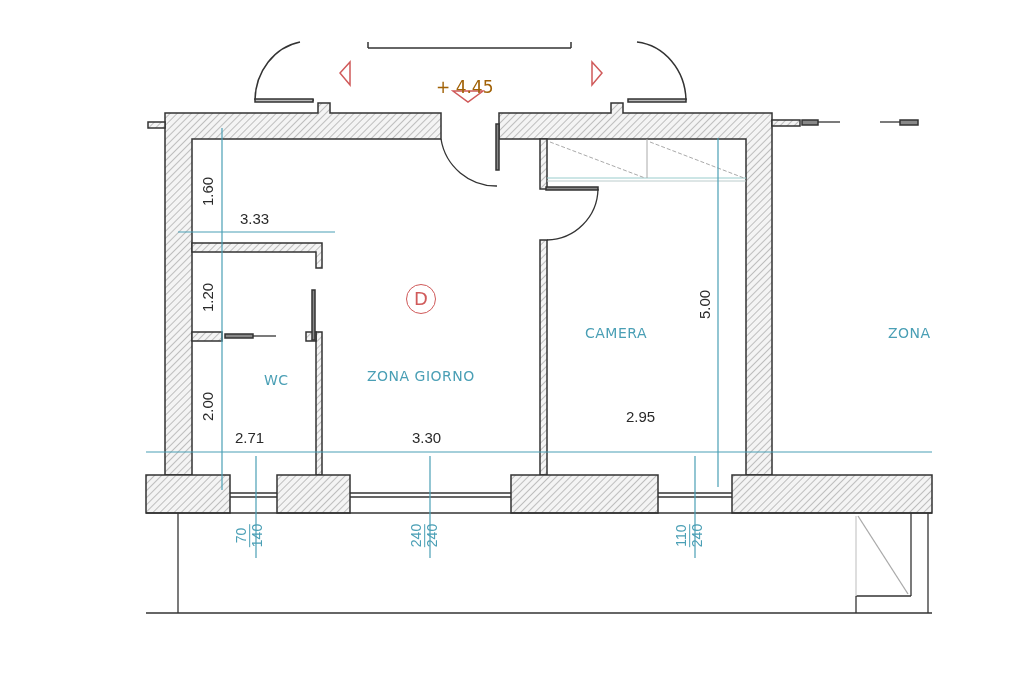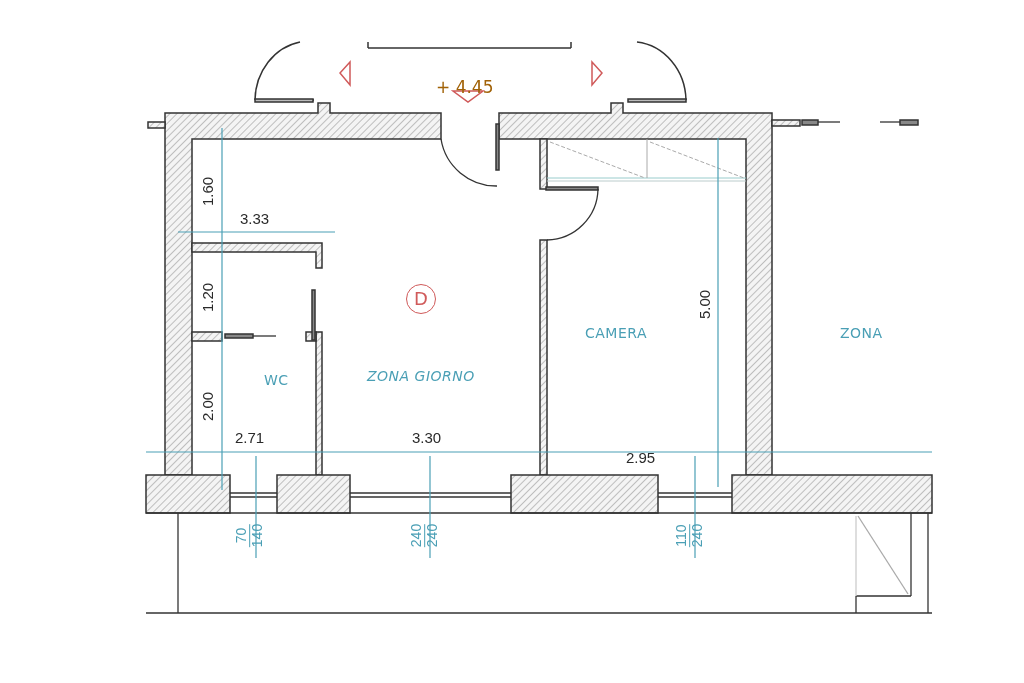--- a/index.html
+++ b/index.html
@@ -122,33 +122,33 @@
     <line x1="256" y1="456" x2="256" y2="558"></line>
     <line x1="430" y1="456" x2="430" y2="558"></line>
     <line x1="695" y1="456" x2="695" y2="558"></line>
   </g>
 </svg>
 
 <div class="lbl elev" style="left:436px;top:58px;">+ 4.45</div>
 <div class="marker" style="left:406px;top:284px;"><span>D</span></div>
 
 <div class="lbl room" style="left:264px;top:372px;">WC</div>
-<div class="lbl room" style="left:367px;top:368px;font-style:italic;">ZONA GIORNO</div>
+<div class="lbl room" style="left:367px;top:368px;">ZONA GIORNO</div>
 <div class="lbl room" style="left:585px;top:325px;">CAMERA</div>
-<div class="lbl room" style="left:840px;top:325px;width:44px;overflow:hidden;">ZONA</div>
+<div class="lbl room" style="left:888px;top:325px;width:44px;overflow:hidden;">ZONA</div>
 
 <div class="lbl dim vert" style="left:193px;top:183px;">1.60</div>
 <div class="lbl dim vert" style="left:193px;top:289px;">1.20</div>
 <div class="lbl dim vert" style="left:193px;top:398px;">2.00</div>
 <div class="lbl dim vert" style="left:690px;top:296px;">5.00</div>
 
 <div class="lbl dim" style="left:240px;top:210px;">3.33</div>
 <div class="lbl dim" style="left:235px;top:429px;">2.71</div>
 <div class="lbl dim" style="left:412px;top:429px;text-align:right;">3.30</div>
-<div class="lbl dim" style="left:626px;top:449px;">2.95</div>
+<div class="lbl dim" style="left:626px;top:408px;">2.95</div>
 
 <div class="lbl frac vert" style="left:238px;top:520px;">
   <span>70</span>
     <span class="bar"></span>
     <span>140</span>
 </div>
 <div class="lbl frac vert" style="left:413px;top:520px;">
   <span>240</span>
     <span class="bar"></span>
     <span>240</span>

